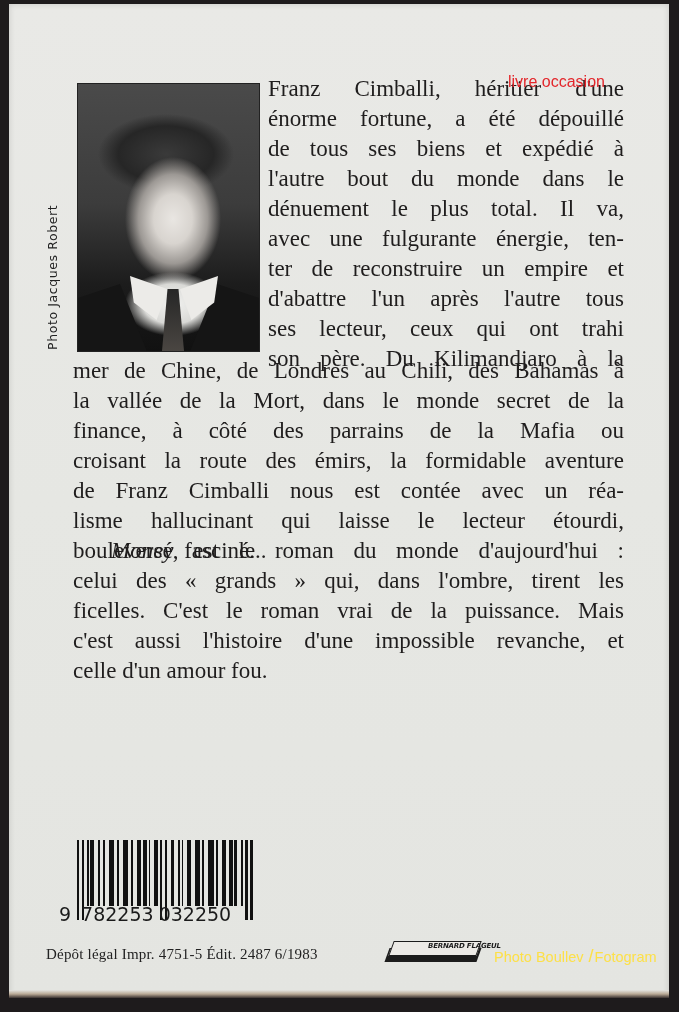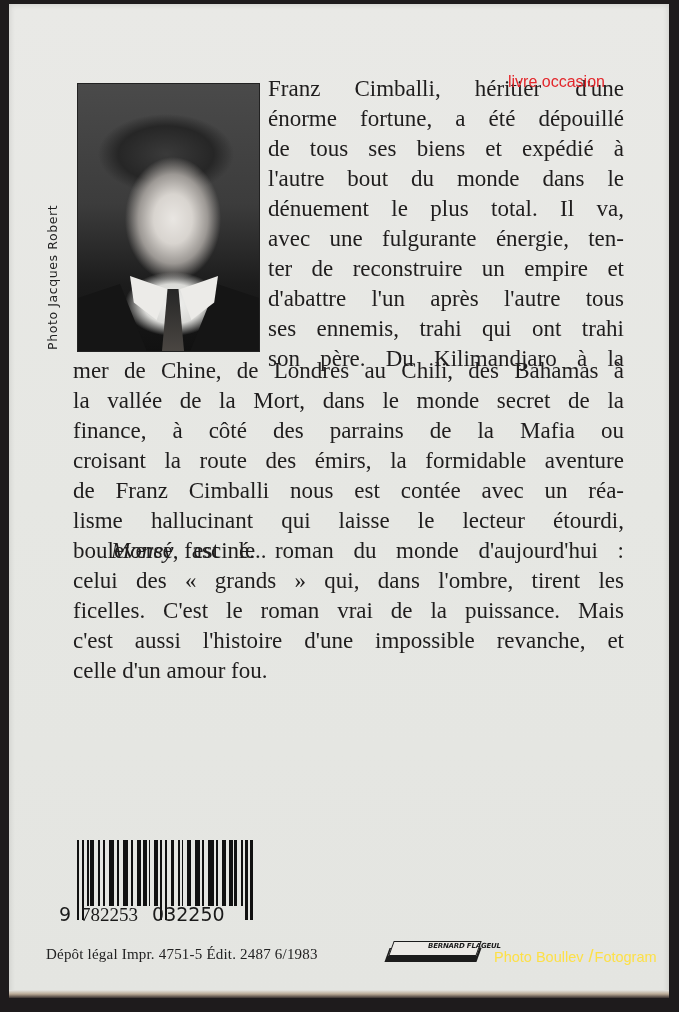--- a/index.html
+++ b/index.html
@@ -71,21 +71,21 @@
       display: flex; align-items: flex-end;
     }
     .barcode span { display: inline-block; height: 66px; background: #111; }
     .barcode span.gap { background: transparent; }
     .barcode span.guard { height: 80px; align-self: flex-start; }
     .barcode-digits {
       position: absolute; left: 59px; top: 903px;
       font-family: "DejaVu Sans", sans-serif; font-size: 19px; color: #1a1a1a; white-space: nowrap;
     }
     .barcode-digits .first { margin-right: 10px; }
-    .barcode-digits .grp1 { margin-right: 14px; font-family: Liberation Serif, serif; }
+    .barcode-digits .grp1 { margin-right: 5px; }
     .footer-legal {
       position: absolute; left: 46px; top: 946px;
       font-size: 15px; color: #222; white-space: nowrap; letter-spacing: 0.2px;
     }
     .publisher-logo {
       position: absolute; left: 383px; top: 940px; width: 98px; height: 24px;
     }
     .publisher-logo .shadow {
       position: absolute; left: 4px; top: 8px; width: 92px; height: 14px;
       background: #1c1c1c; transform: skewX(-20deg);
@@ -124,21 +124,21 @@
 
 <div class="text-block beside">
   <span class="line">Franz Cimballi, héritier d'une</span>
   <span class="line">énorme fortune, a été dépouillé</span>
   <span class="line">de tous ses biens et expédié à</span>
   <span class="line">l'autre bout du monde dans le</span>
   <span class="line">dénuement le plus total. Il va,</span>
   <span class="line">avec une fulgurante énergie, ten-</span>
   <span class="line">ter de reconstruire un empire et</span>
   <span class="line">d'abattre l'un après l'autre tous</span>
-  <span class="line">ses ennemis, trahi qui ont trahi</span>
+  <span class="line">ses lecteur, ceux qui ont trahi</span>
   <span class="line">son père. Du Kilimandjaro à la</span>
 </div>
 
 <div class="text-block below">
   <span class="line">mer de Chine, de Londres au Chili, des Bahamas à</span>
   <span class="line">la vallée de la Mort, dans le monde secret de la</span>
   <span class="line">finance, à côté des parrains de la Mafia ou</span>
   <span class="line">croisant la route des émirs, la formidable aventure</span>
   <span class="line">de Franz Cimballi nous est contée avec un réa-</span>
   <span class="line">lisme hallucinant qui laisse le lecteur étourdi,</span>

